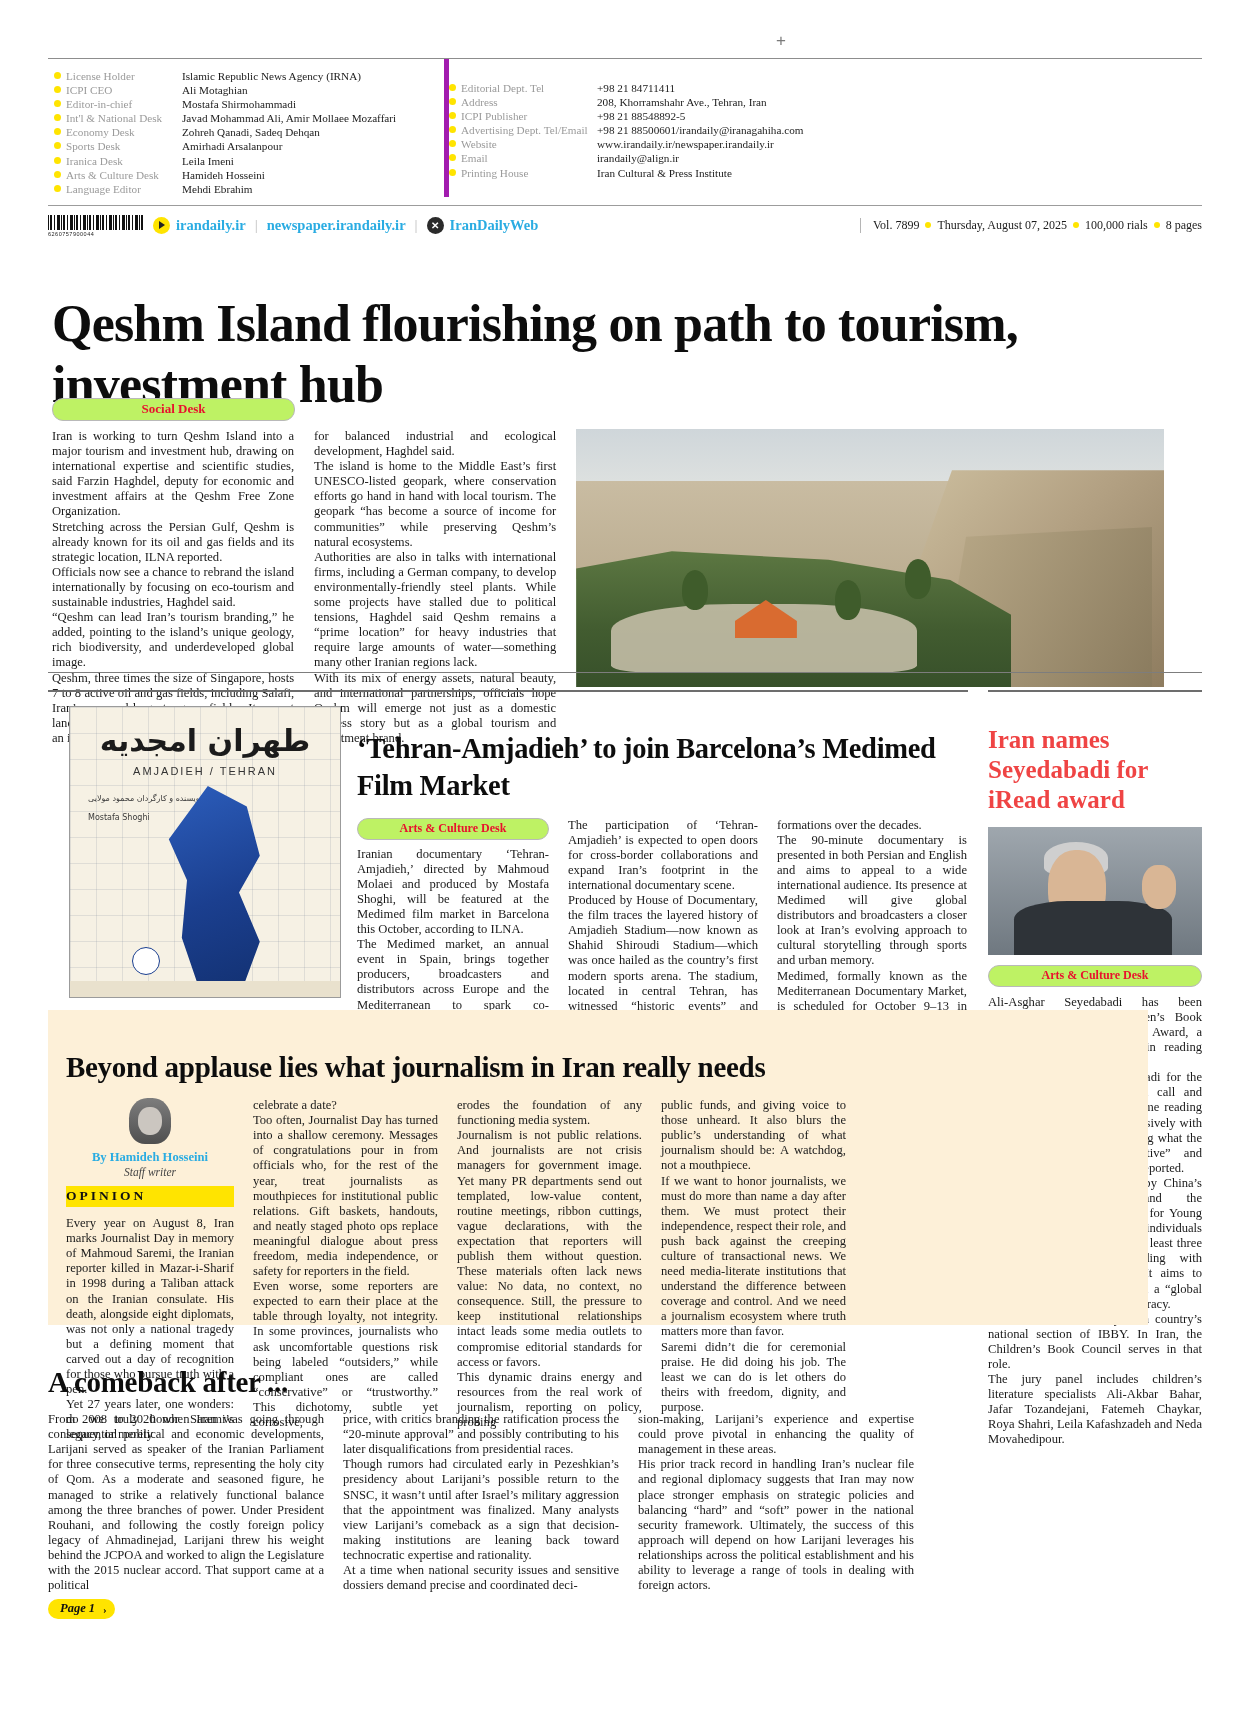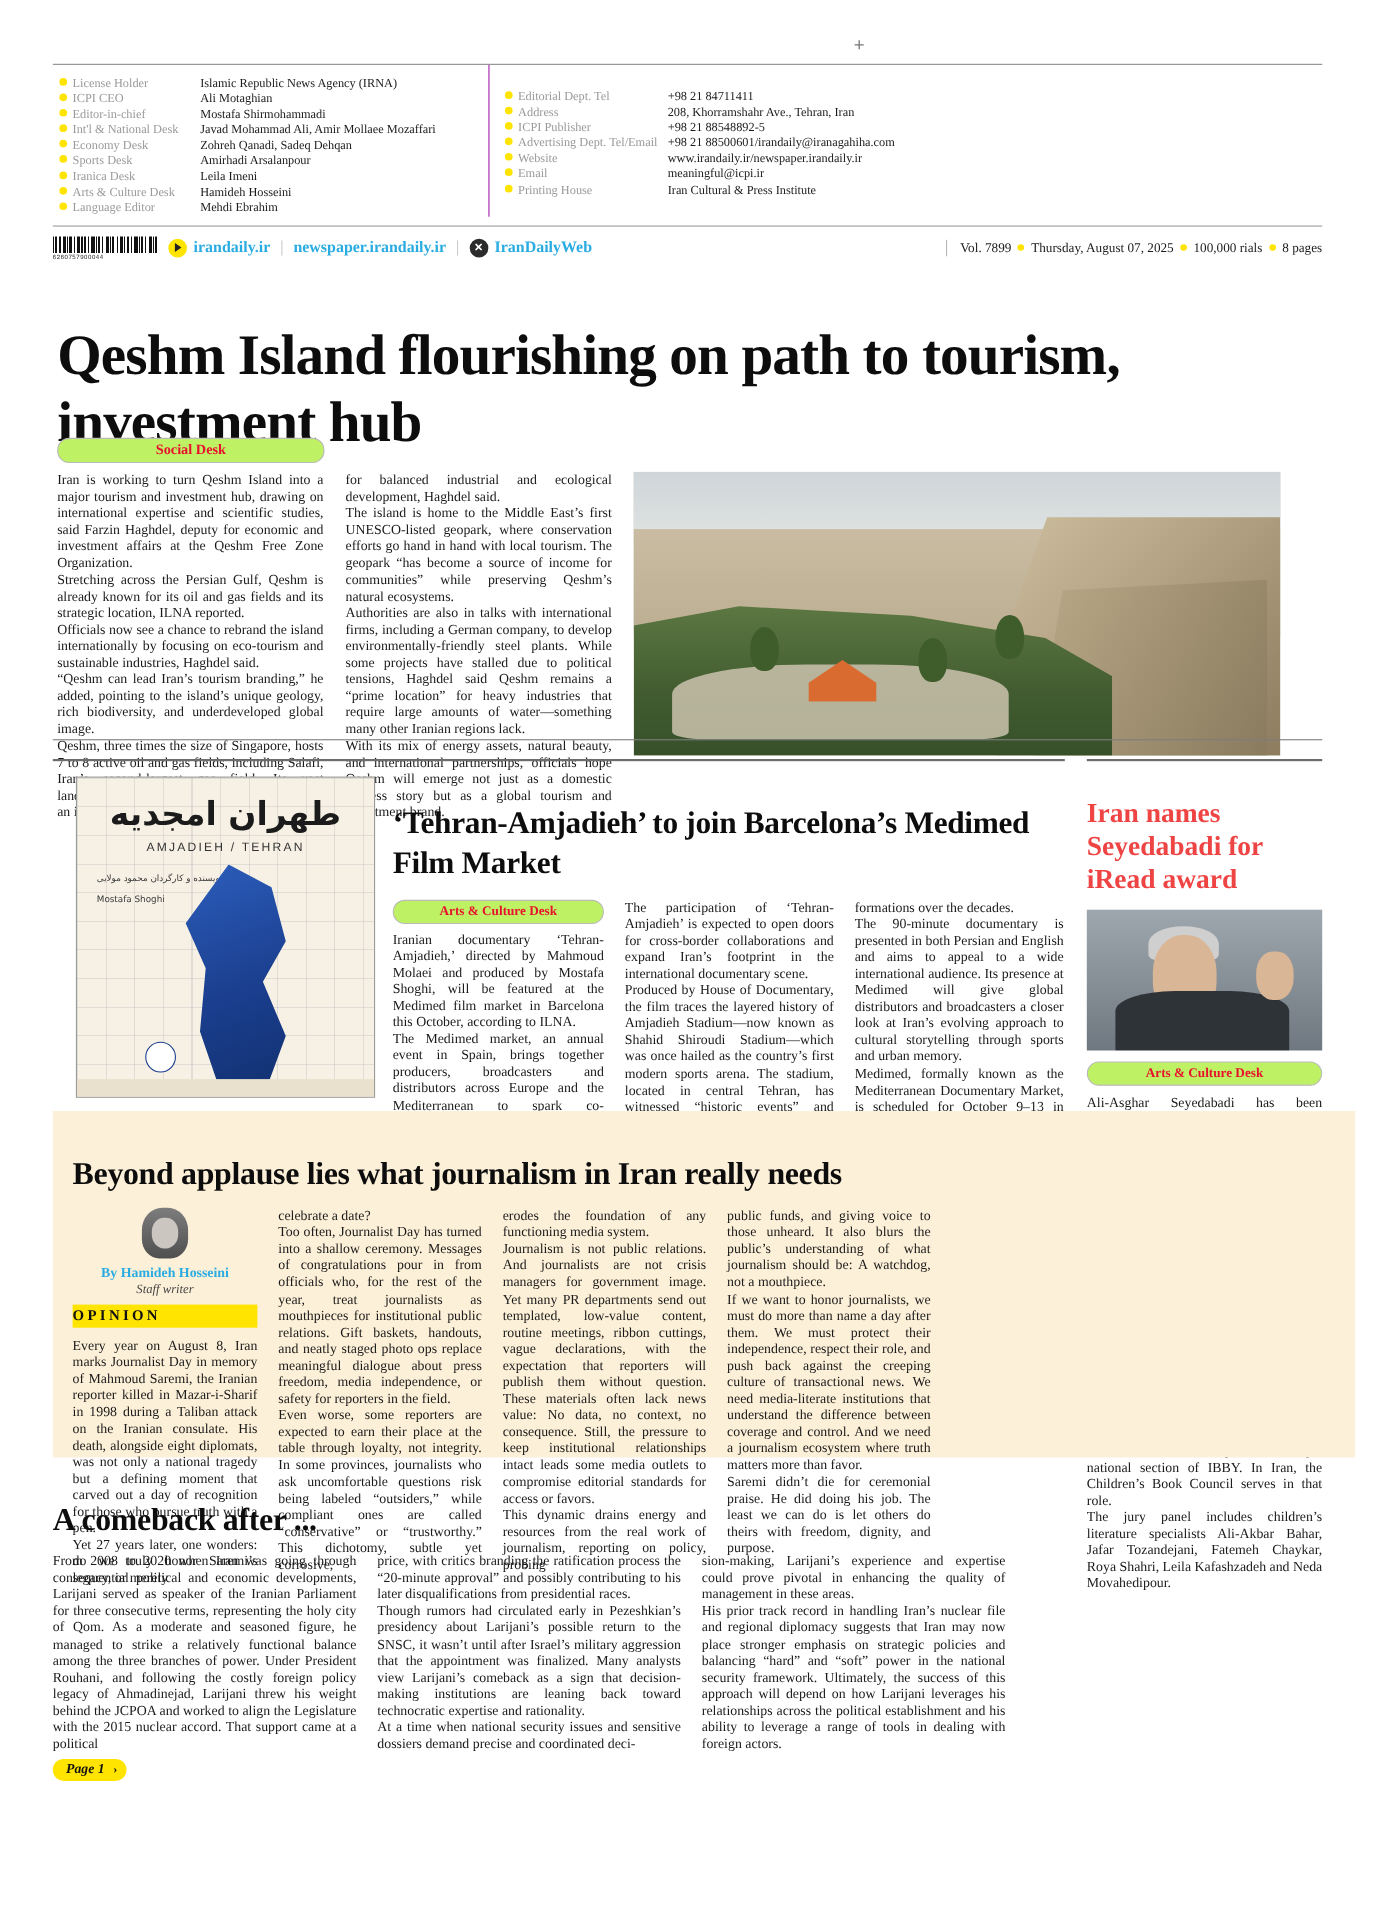--- a/index.html
+++ b/index.html
@@ -43,22 +43,22 @@
     display: flex;
   }
   .imprint-col {
     padding-top: 10px;
     font-size: 11.2px;
     line-height: 14.1px;
   }
   .imprint-col.left { width: 390px; padding-left: 6px; }
   .imprint-col.right {
     width: 370px;
-    border-left: 1px solid #a21caf;
-    padding-left: 14px;
+    border-left: 5px solid #a21caf;
+    padding-left: 0;
     padding-top: 22px;
   }
   .imprint-row {
     display: flex;
     align-items: flex-start;
   }
   .imp-label {
     display: flex;
     align-items: baseline;
     color: #9a9a9a;
@@ -394,21 +394,21 @@
     line-height: 15.1px;
     text-align: justify;
     color: #1a1a1a;
   }
   .rail-body p { margin: 0; }
 
   
   .opinion {
     position: absolute;
     left: 48px; top: 1010px;
-    width: 1184px;
+    width: 1100px;
     height: 315px;
     background: #fdf0d8;
     padding: 16px 18px 10px;
     box-sizing: border-box;
   }
   .opinion-head {
     font-family: "Liberation Serif", serif;
     font-weight: bold;
     font-size: 29px;
     line-height: 34px;
@@ -605,21 +605,21 @@
             <span class="bullet"></span>
             <span>Website</span>
           </div>
           <div class="imp-value">www.irandaily.ir/newspaper.irandaily.ir</div>
         </div>
         <div class="imprint-row">
           <div class="imp-label">
             <span class="bullet"></span>
             <span>Email</span>
           </div>
-          <div class="imp-value">meaningful@icpi.ir</div>
+          <div class="imp-value">irandaily@align.ir</div>
         </div>
         <div class="imprint-row">
           <div class="imp-label">
             <span class="bullet"></span>
             <span>Printing House</span>
           </div>
           <div class="imp-value">Iran Cultural &amp; Press Institute</div>
         </div>
       </div>
   </div>

